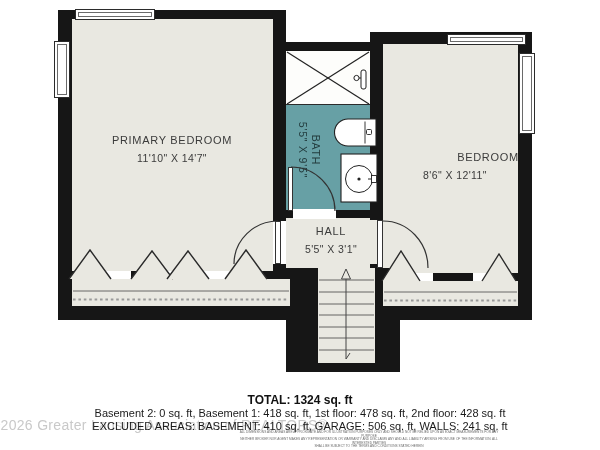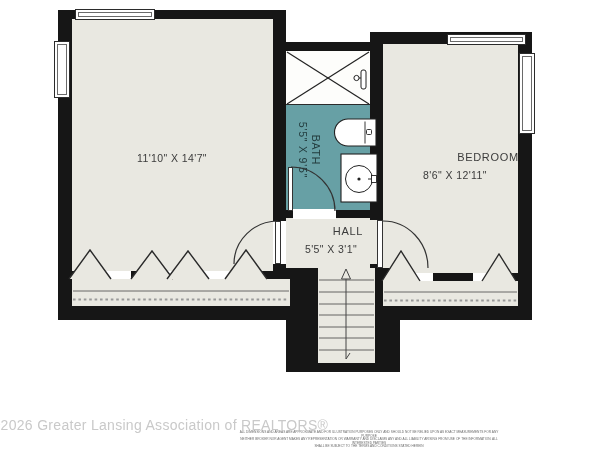--- a/index.html
+++ b/index.html
@@ -153,31 +153,37 @@
       <line x1="319" y1="338" x2="374" y2="338" stroke="#555" stroke-width="0.9"></line>
       <line x1="319" y1="350" x2="374" y2="350" stroke="#555" stroke-width="0.9"></line>
     </g>
     <g>
       <line x1="346" y1="277" x2="346" y2="359" stroke="#444" stroke-width="1"></line>
       <polygon points="346,269 341.5,279 350.5,279" fill="#e9e8e1" stroke="#444" stroke-width="1"></polygon>
       <line x1="346" y1="359" x2="350" y2="353" stroke="#444" stroke-width="1"></line>
     </g>
   </svg>
 
+  <div class="roomlabel" style="left:172px;top:140px;">PRIMARY BEDROOM</div>
   <div class="roomdims" style="left:172px;top:158px;">11'10" X 14'7"</div>
   <div class="roomlabel" style="left:455px;top:157px;margin-left:33px;">BEDROOM</div>
   <div class="roomdims" style="left:455px;top:175px;">8'6" X 12'11"</div>
-  <div class="roomlabel" style="left:348px;top:231px;">HALL</div>
+  <div class="roomlabel" style="left:331px;top:231px;">HALL</div>
   <div class="roomdims" style="left:331px;top:249px;">5'5" X 3'1"</div>
   <div class="bathlabel">
     <div>BATH</div>
     <div>5'5" X 9'5"</div>
   </div>
 
   <div class="watermark">©2026 Greater Lansing Association of REALTORS®</div>
 
+  <div class="summary">
+    <div class="total">TOTAL: 1324 sq. ft</div>
+    <div class="line">Basement 2: 0 sq. ft, Basement 1: 418 sq. ft, 1st floor: 478 sq. ft, 2nd floor: 428 sq. ft</div>
+    <div class="line">EXCLUDED AREAS: BASEMENT: 410 sq. ft, GARAGE: 506 sq. ft, WALLS: 241 sq. ft</div>
+  </div>
   <div class="fineprint">
     <div>ALL DIMENSIONS AND AREAS ARE APPROXIMATE AND FOR ILLUSTRATION PURPOSES ONLY AND SHOULD NOT BE RELIED UPON AS EXACT MEASUREMENTS FOR ANY PURPOSE</div>
     <div>NEITHER BROKER NOR AGENT MAKES ANY REPRESENTATION OR WARRANTY AND DISCLAIMS ANY AND ALL LIABILITY ARISING FROM USE OF THE INFORMATION. ALL INTERESTED PARTIES</div>
     <div>SHALL BE SUBJECT TO THE TERMS AND CONDITIONS STATED HEREIN</div>
   </div>
 
 </div>
 
 </body></html>

